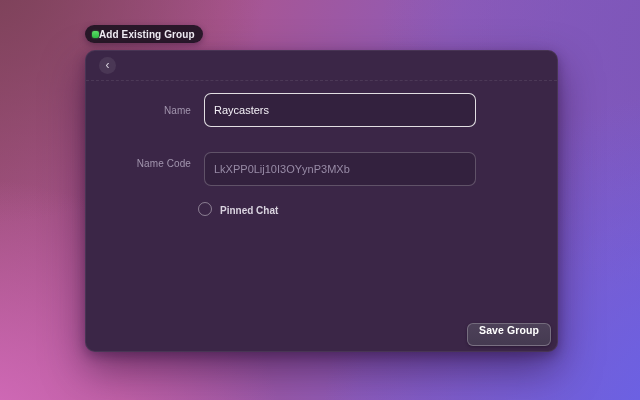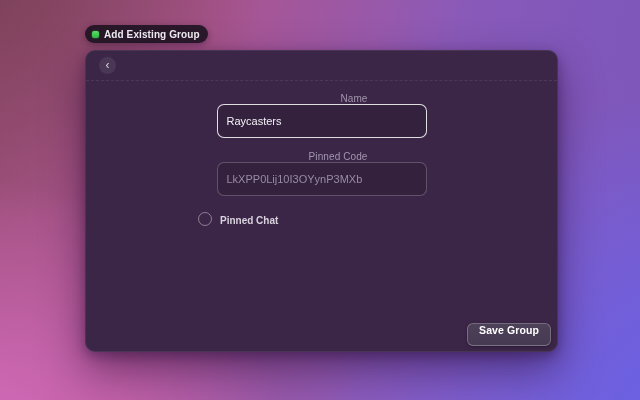--- a/index.html
+++ b/index.html
@@ -13,21 +13,21 @@
     background:
       radial-gradient(620px 520px at -6% 112%, #da6ec2 0%, rgba(218,110,194,0) 52%),
       radial-gradient(480px 420px at -2% -5%, #7c4158 0%, rgba(124,65,88,0) 58%),
       radial-gradient(720px 620px at 112% 108%, #6763ea 0%, rgba(103,99,234,0) 55%),
       radial-gradient(520px 420px at 108% 10%, #7d56b8 0%, rgba(125,86,184,0) 60%),
       linear-gradient(105deg, #9c4f78 0%, #aa5590 30%, #8f5bb8 62%, #7e59c6 100%);
   }
   
   .badge{
     position:absolute;left:85px;top:25px;height:18px;
-    display:flex;align-items:center;gap:5px;padding:0 8px 0 7px;
+    display:flex;align-items:center;padding:0 8px 0 7px;
     background:rgba(26,17,31,0.88);border-radius:9px;
     box-shadow:0 2px 6px rgba(30,10,40,0.35);
   }
   .badge .app-dot{
     width:7px;height:7px;border-radius:2px;
     background:linear-gradient(#5ce069,#2fc043);
     box-shadow:0 0 2px rgba(70,230,90,0.6);
   }
   .badge .badge-text{font-size:10px;font-weight:700;color:#f3eff6;letter-spacing:.1px;}
   
@@ -43,34 +43,34 @@
     border-bottom:1px dashed rgba(255,255,255,0.09);
   }
   .back-btn{
     position:absolute;left:13px;top:6px;width:17px;height:17px;border-radius:50%;
     background:rgba(255,255,255,0.08);
     display:flex;align-items:center;justify-content:center;
     color:#d8d2de;font-size:12px;line-height:1;cursor:pointer;
     user-select:none;padding-bottom:1px;box-sizing:border-box;
   }
   .form{position:absolute;left:0;top:29px;right:0;}
-  .row{display:flex;align-items:center;margin-top:13px;flex-direction:column;}
+  .row{display:flex;align-items:center;margin-top:13px;}
   .row:first-child{margin-top:13px;}
   .lbl{
     width:105px;text-align:right;margin-right:13px;
     font-size:10px;color:#a295ae;letter-spacing:.1px;flex:0 0 auto;
   }
   .field{
-    width:210px;height:21px;box-sizing:border-box;border-radius:7px;
+    width:272px;height:21px;box-sizing:border-box;border-radius:7px;
     background:rgba(0,0,0,0.12);outline:none;
     padding:16px 9px;font-size:11px;
     font-family:"Liberation Sans","DejaVu Sans",sans-serif;
   }
   .field.focused{border:1px solid rgba(255,255,255,0.85);color:#f4f1f7;}
-  .field.dim{border:1px solid rgba(255,255,255,0.22);color:#988ba6;}
+  .field.dim{border:1px solid rgba(255,255,255,0.22);color:#988ba6;margin-top:12px;}
   .check-row{display:flex;align-items:flex-end;margin-top:16px;margin-left:112px;}
   .checkbox{
     width:12px;height:12px;border-radius:50%;
     border:1px solid rgba(255,255,255,0.4);
     background:transparent;cursor:pointer;flex:0 0 auto;
   }
   .check-label{margin-left:8px;font-size:10px;font-weight:600;color:#d9d3df;}
   .save-btn{
     position:absolute;right:6px;bottom:5px;height:21px;
     display:flex;align-items:flex-start;padding:0 11px;
@@ -99,21 +99,21 @@
     </div>
 
     <div class="form">
 
       <div class="row">
         <div class="lbl">Name</div>
         <input class="field focused" type="text" value="Raycasters" style="">
       </div>
 
       <div class="row">
-        <div class="lbl">Pinned Code</div>
+        <div class="lbl">Name Code</div>
         <input class="field dim" type="text" value="LkXPP0Lij10I3OYynP3MXb" style="">
       </div>
 
       <div class="check-row">
         <div class="checkbox"></div>
         <div class="check-label">Pinned Chat</div>
       </div>
 
     </div>
 

